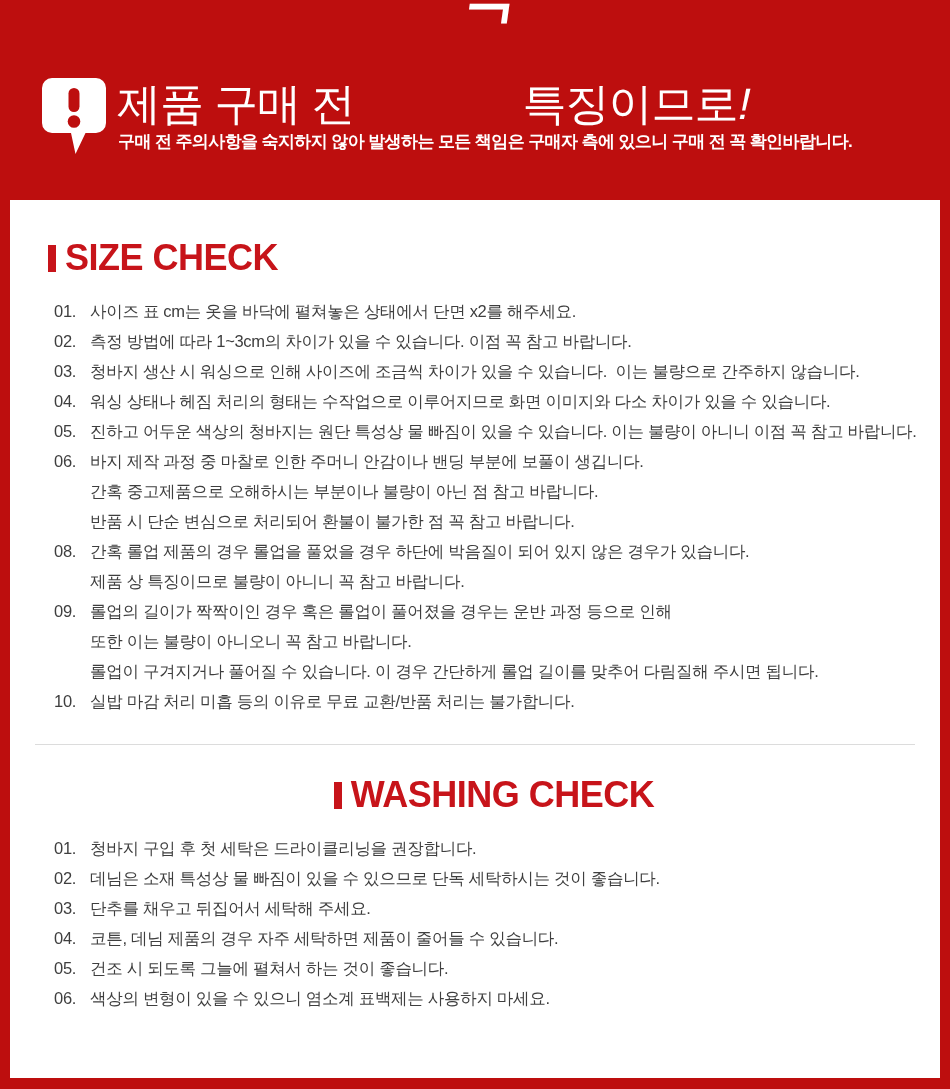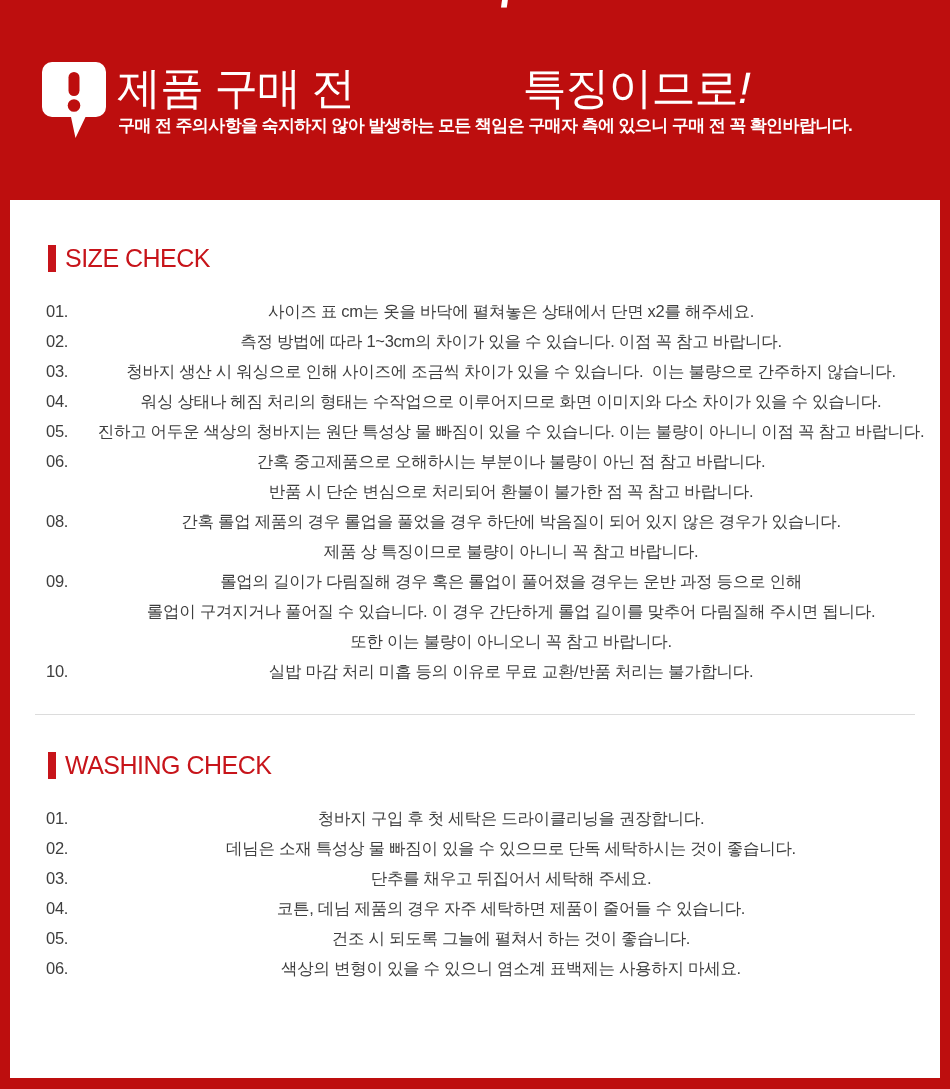--- a/index.html
+++ b/index.html
@@ -12,21 +12,21 @@
   *{margin:0;padding:0;box-sizing:border-box;}
   html,body{width:950px;}
   body{
     height:1089px;
     background:var(--background-red);
     font-family:"Liberation Sans","DejaVu Sans",sans-serif;
     position:relative;
     overflow:hidden;
   }
   
-  .header{position:absolute;left:0;top:0;width:950px;height:200px;}
+  .header{position:absolute;left:0;top:16px;width:950px;height:200px;}
   .bubble-icon{position:absolute;left:42px;top:62px;}
   .bubble-icon .red-fill{fill:var(--background-red);}
   .title-row{
     position:absolute;left:117px;top:54px;height:56px;
     display:flex;align-items:flex-end;
     color:#ffffff;white-space:pre;
   }
   .title-part{font-size:44px;line-height:1.0;font-weight:500;letter-spacing:-1px;}
   .title-emph{
     position:relative;display:inline-block;
@@ -43,35 +43,35 @@
   
   .card{
     position:absolute;left:10px;top:200px;width:930px;height:878px;
     background:var(--card-bg);overflow:hidden;
   }
   .section-heading{
     display:flex;align-items:center;margin-left:38px;
     color:var(--heading-red);
   }
   .section-heading.first{padding-top:42px;}
-  .section-heading.second{padding-top:34px;}
+  .section-heading.second{padding-top:34px;justify-content:center;}
   .heading-bar{
     width:8px;height:27px;background:var(--heading-red);
     margin-right:9px;flex:0 0 auto;
   }
   .heading-text{
-    font-size:25px;font-weight:normal;letter-spacing:-0.5px;line-height:32px;
+    font-size:36px;font-weight:bold;letter-spacing:-0.5px;line-height:32px;
   }
   .list{margin-top:22px;padding-left:36px;}
-  .list .item{display:flex;}
+  .list .item{display:flex;margin-left:8px;}
   .list .num{
     flex:0 0 36px;color:var(--body-text);
     font-size:16.5px;line-height:30px;letter-spacing:-0.3px;
   }
-  .list .lines{flex:1 1 auto;text-align:center;}
+  .list .lines{flex:1 1 auto;}
   .list .line{
     color:var(--body-text);font-size:16.5px;line-height:30px;
     letter-spacing:-0.3px;white-space:pre;
   }
   .divider{
     border:none;border-top:1px solid var(--divider);
     margin:28px 25px 0 25px;
   }
 </style>
 </head>
@@ -137,40 +137,41 @@
       <div class="item">
         <span class="num">05.</span>
         <span class="lines">
           <div class="line">진하고 어두운 색상의 청바지는 원단 특성상 물 빠짐이 있을 수 있습니다. 이는 불량이 아니니 이점 꼭 참고 바랍니다.</div>
         </span>
       </div>
 
       <div class="item">
         <span class="num">06.</span>
         <span class="lines">
+          <div class="line">바지 제작 과정 중 마찰로 인한 주머니 안감이나 밴딩 부분에 보풀이 생깁니다.</div>
           <div class="line">간혹 중고제품으로 오해하시는 부분이나 불량이 아닌 점 참고 바랍니다.</div>
           <div class="line">반품 시 단순 변심으로 처리되어 환불이 불가한 점 꼭 참고 바랍니다.</div>
         </span>
       </div>
 
 
       <div class="item">
         <span class="num">08.</span>
         <span class="lines">
           <div class="line">간혹 롤업 제품의 경우 롤업을 풀었을 경우 하단에 박음질이 되어 있지 않은 경우가 있습니다.</div>
           <div class="line">제품 상 특징이므로 불량이 아니니 꼭 참고 바랍니다.</div>
         </span>
       </div>
 
       <div class="item">
         <span class="num">09.</span>
         <span class="lines">
-          <div class="line">롤업의 길이가 다림질해 경우 혹은 롤업이 풀어졌을 경우는 운반 과정 등으로 인해</div>
+          <div class="line">롤업의 길이가 짝짝이인 경우 혹은 롤업이 풀어졌을 경우는 운반 과정 등으로 인해</div>
+          <div class="line">또한 이는 불량이 아니오니 꼭 참고 바랍니다.</div>
           <div class="line">롤업이 구겨지거나 풀어질 수 있습니다. 이 경우 간단하게 롤업 길이를 맞추어 다림질해 주시면 됩니다.</div>
-          <div class="line">또한 이는 불량이 아니오니 꼭 참고 바랍니다.</div>
         </span>
       </div>
 
       <div class="item">
         <span class="num">10.</span>
         <span class="lines">
           <div class="line">실밥 마감 처리 미흡 등의 이유로 무료 교환/반품 처리는 불가합니다.</div>
         </span>
       </div>
     </div>

